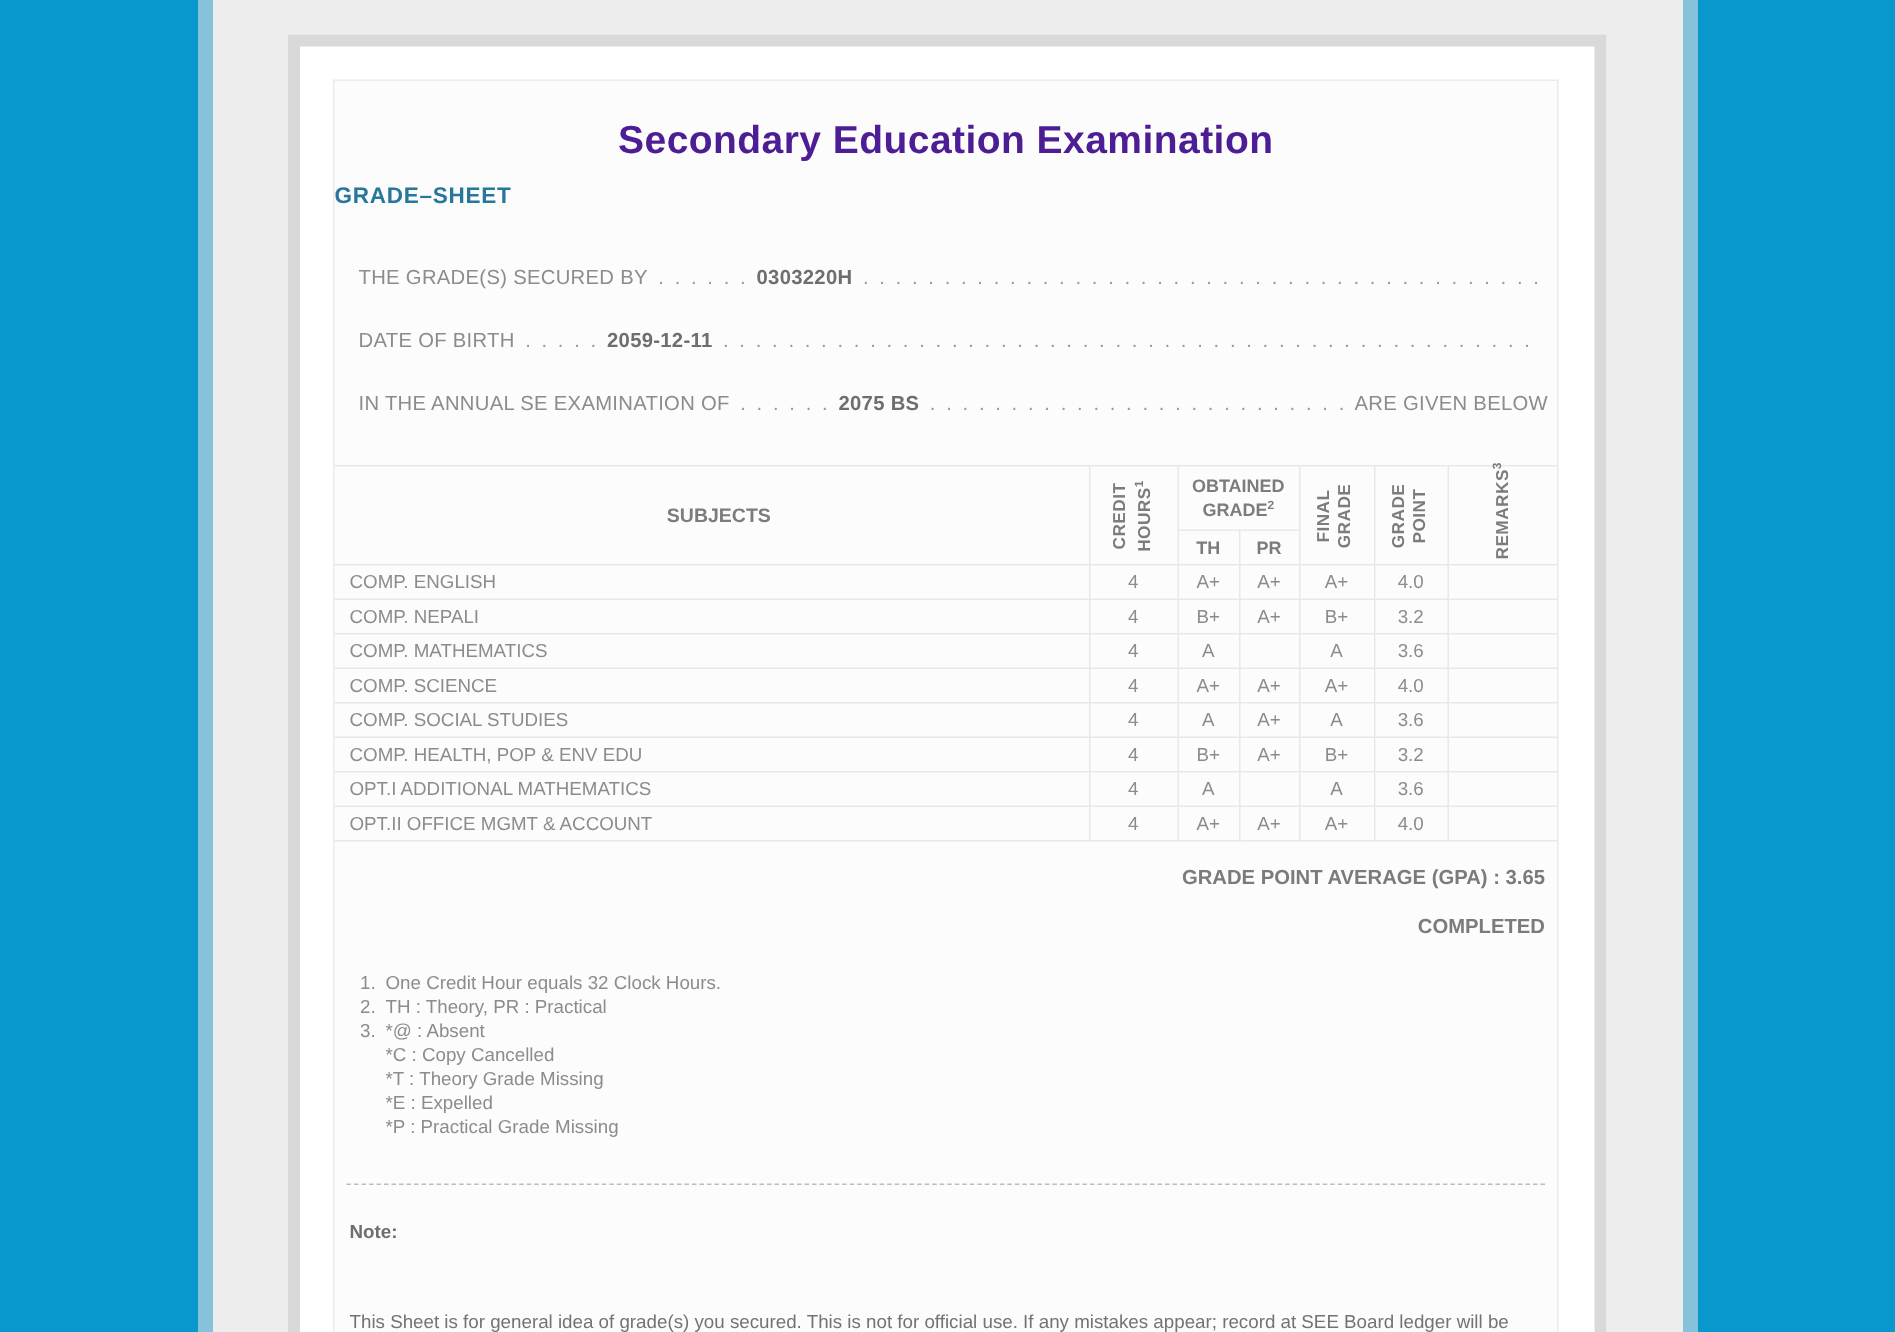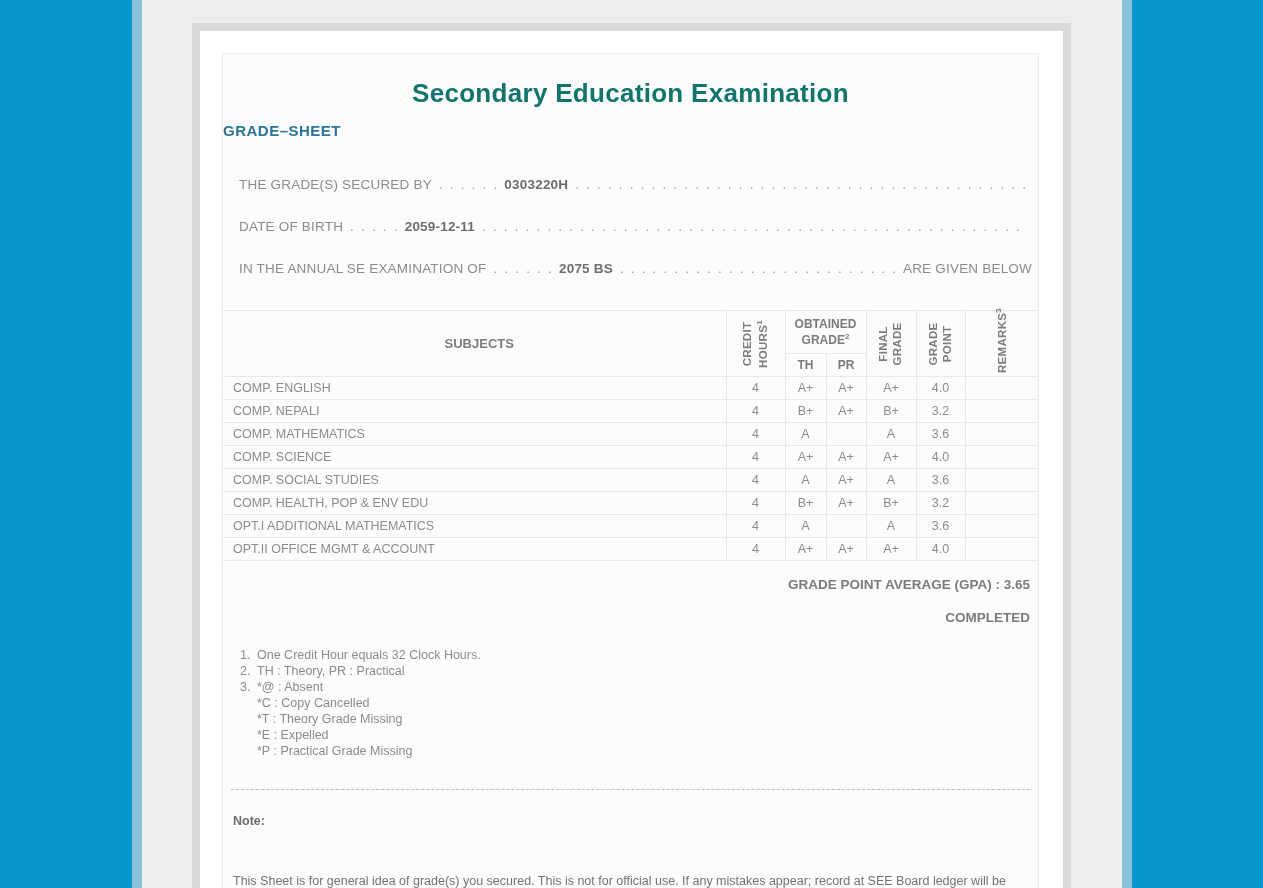--- a/index.html
+++ b/index.html
@@ -111,21 +111,21 @@
   .note-label { font-weight:bold; color:#6E6E6E; margin-bottom:1px; }
   .note-text { color:#737373; width:790px;margin-top:44px; }
 </style>
 </head>
 <body>
 
 <div class="outer-container">
   <div class="white-card">
     <div class="sheet-panel">
 
-      <div class="sheet-title" id="sheet-title" style="color: #0f766e;">Secondary Education Examination</div>
+      <div class="sheet-title" id="sheet-title" style="color: #4c1d95;">Secondary Education Examination</div>
       <div class="sheet-subtitle" id="sheet-subtitle" style="color: rgb(39, 118, 156);">GRADE–SHEET</div>
 
       <div class="info-block">
         <div class="info-line">
           <span>THE GRADE(S) SECURED BY</span>
           <span class="mid-dots">. . . . . .</span>
           <span class="info-value">0303220H</span>
           <span class="fill-dots"> . . . . . . . . . . . . . . . . . . . . . . . . . . . . . . . . . . . . . . . . . . . . . . . . . . . . . . . . . . . . . . . . . . . . . . . . . . . . . . . . . . . . . . . . . . . . . . . . . . . . . . . . . . . . . . . . . . . . . . . . . . . . . . . . . . . . . . . . . . . . . . . . . . . . . . . . . . . . . . . . . . . . . . . . . . . . . . . . . . . . . . . . . . . . . . . . . . . . . . . .</span>
           <span class="info-suffix"></span>
         </div>

